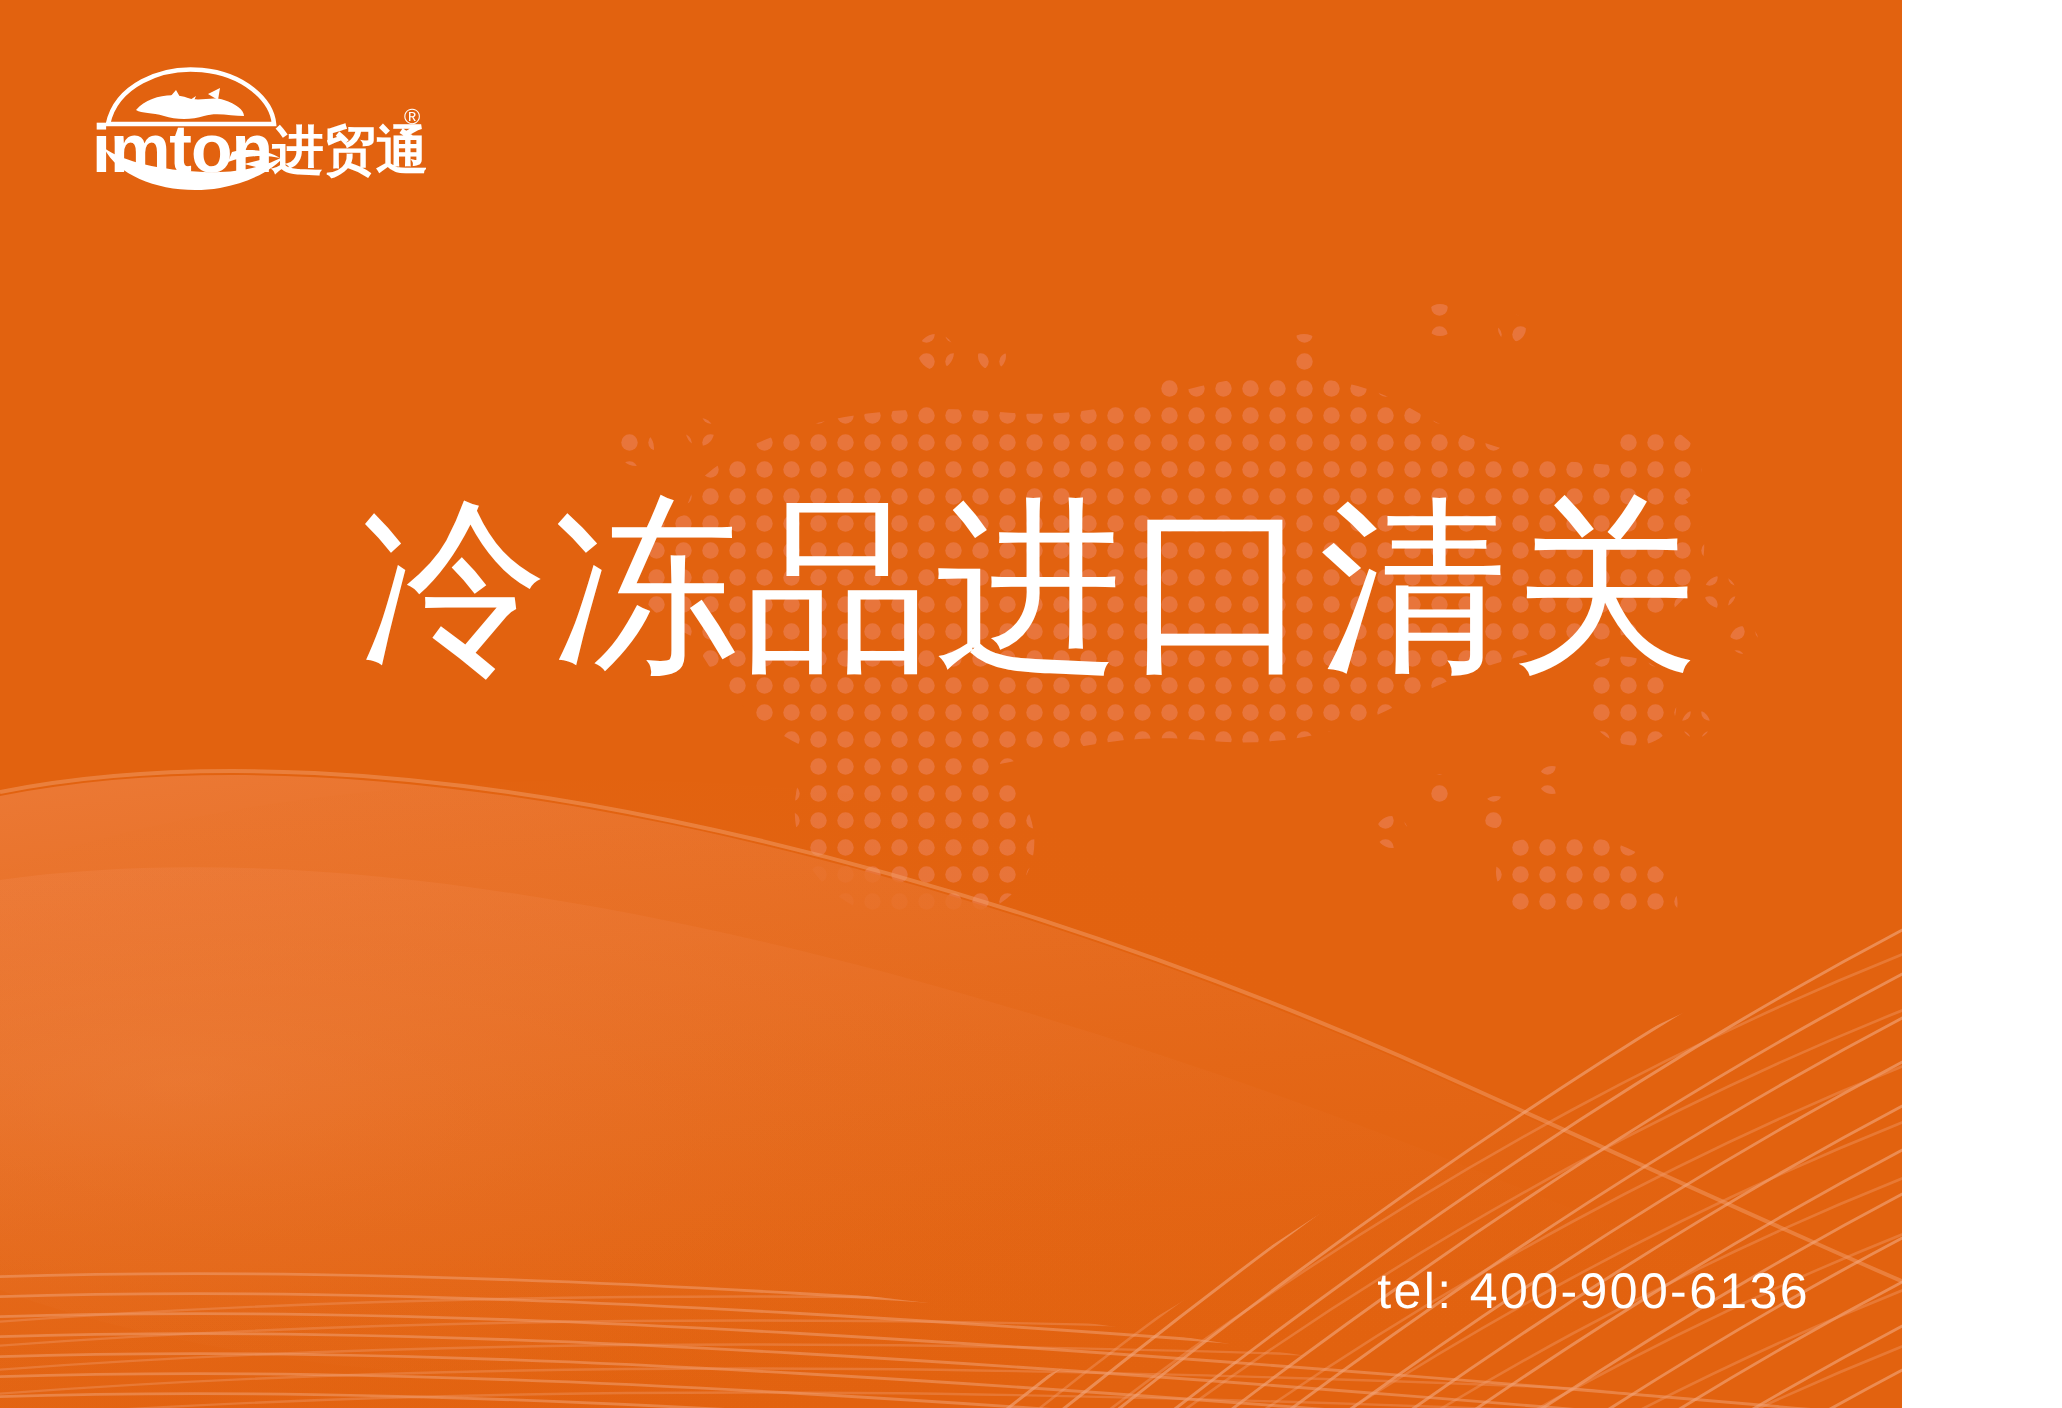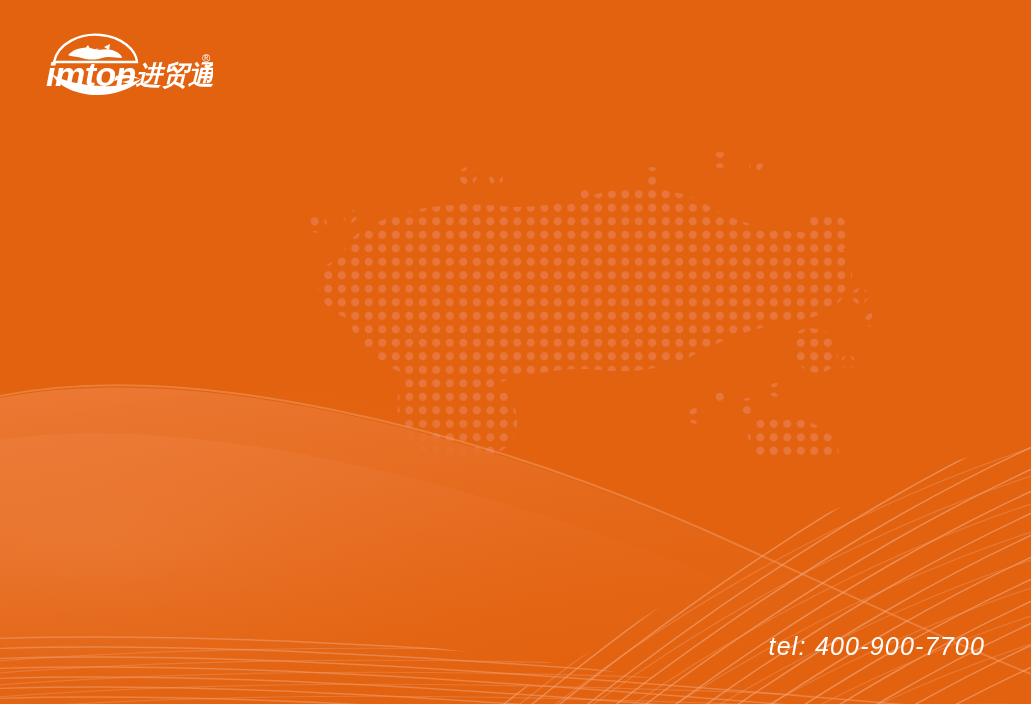--- a/index.html
+++ b/index.html
@@ -6,25 +6,24 @@
     margin: 0;
     padding: 0;
     background: #ffffff;
   }
   body {
     font-family: "Liberation Sans", sans-serif;
   }
 
   .banner {
     position: relative;
-    width: 1031px;
+    width: 951px;
     height: 704px;
     overflow: hidden;
     background: #ef4444;
-    font-style: italic;
   }
 
   
   .bg-base {
     position: absolute;
     inset: 0;
     background: #e2620f;
   }
 
   .bg-map {
@@ -267,17 +266,18 @@
                C96 55, 80 59, 64 58 C42 57, 24 53, 14 46 Z" fill="#ffffff"></path>
       <path d="M76 53 C84 50, 94 49, 102 51 C96 47, 86 46, 78 48 Z" fill="#ffffff"></path>
       <path d="M84 54 L96 51 L92 56 Z" fill="#ffffff"></path>
     </g>
     <text x="8" y="58" font-family="Liberation Sans, sans-serif" font-size="34" font-weight="bold" fill="#ffffff" letter-spacing="-0.5">imton</text>
     <text x="98" y="56" font-family="Liberation Sans, DejaVu Sans, sans-serif" font-size="26" font-weight="bold" fill="#ffffff" letter-spacing="0">进贸通</text>
     <text x="164" y="34" font-family="Liberation Sans, sans-serif" font-size="11" fill="#ffffff">®</text>
   </svg>
 
   <div class="headline">
+    <span class="line">冷冻品进口清关</span>
   </div>
 
-  <div class="phone">tel: 400-900-7700</div>
+  <div class="phone">tel: 400-900-6136</div>
 
 </div>
 
 </body></html>

